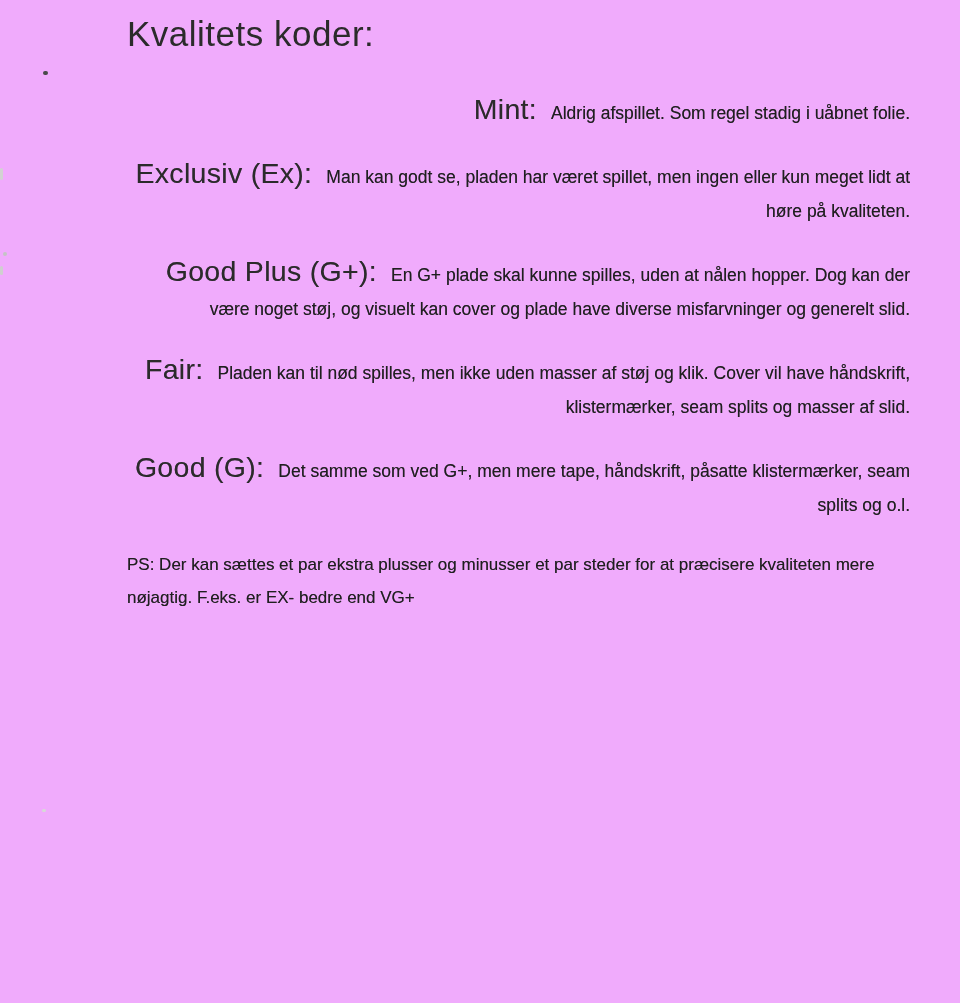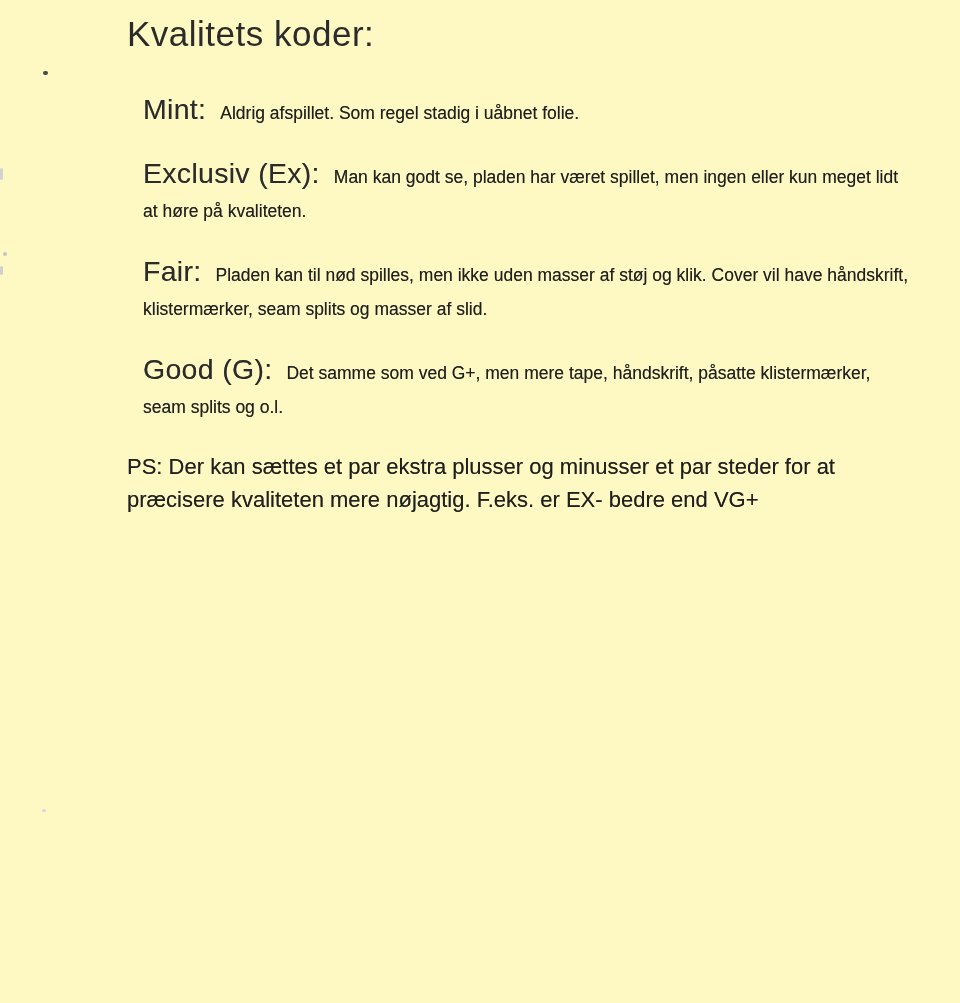--- a/index.html
+++ b/index.html
@@ -4,53 +4,54 @@
 <style>
   html, body {
     margin: 0;
     padding: 0;
     background: #ffffff;
   }
   .page {
     position: relative;
     width: 960px;
     height: 1003px;
-    background: #fef9c3;
+    background: #f0abfc;
     overflow: hidden;
     font-family: "Liberation Sans", "DejaVu Sans", sans-serif;
     color: #242424;
     box-sizing: border-box;
     padding: 12px 50px 0 127px;
   }
   .doc-title {
     font-size: 35px;
     font-weight: 400;
     letter-spacing: 0.5px;
     color: #2b2b2b;
     margin: 0 0 36px 0;
     line-height: 44px;
   }
   p.entry {
-    margin: 0 0 26px 16px;
+    margin: 0 0 26px 0;
     line-height: 34px;
     font-size: 17.5px;
     color: #1f1f1f;
     text-shadow: 0 0 0.4px rgba(20,20,20,0.55);
+    text-align: right;
   }
   p.entry .term {
     font-size: 28.5px;
     letter-spacing: 0.3px;
     color: #2b2b2b;
     margin-right: 14px;
     text-shadow: 0 0 0.4px rgba(20,20,20,0.4);
   }
   p.footnote {
     margin: 4px 0 0 0;
     line-height: 33px;
-    font-size: 22px;
+    font-size: 17px;
     color: #1f1f1f;
     text-shadow: 0 0 0.4px rgba(20,20,20,0.55);
   }
   
   .speck { position: absolute; }
   .speck-1 { left: 43px; top: 71px;  width: 5px; height: 4px; background: #4a4a4a; border-radius: 2px; }
   .speck-2 { left: 0px;  top: 168px; width: 3px; height: 12px; background: #d2d2d2; border-radius: 2px; }
   .speck-3 { left: 3px;  top: 252px; width: 4px; height: 4px; background: #c4c4c4; border-radius: 2px; }
   .speck-4 { left: 0px;  top: 266px; width: 3px; height: 9px; background: #cfcfcf; border-radius: 2px; }
   .speck-5 { left: 42px; top: 809px; width: 4px; height: 3px; background: #d8d8d8; border-radius: 2px; }
@@ -66,20 +67,23 @@
     <span class="term">Mint:</span><span class="def">Aldrig afspillet. Som regel stadig i uåbnet folie.</span>
   </p>
 
 
   <p class="entry">
     <span class="term">Exclusiv (Ex):</span><span class="def">Man kan godt se, pladen har været spillet, men ingen eller kun meget lidt at høre på kvaliteten.</span>
   </p>
 
 
 
+  <p class="entry">
+    <span class="term">Good Plus (G+):</span><span class="def">En G+ plade skal kunne spilles, uden at nålen hopper. Dog kan der være noget støj, og visuelt kan cover og plade have diverse misfarvninger og generelt slid.</span>
+  </p>
 
   <p class="entry">
     <span class="term">Fair:</span><span class="def">Pladen kan til nød spilles, men ikke uden masser af støj og klik. Cover vil have håndskrift, klistermærker, seam splits og masser af slid.</span>
   </p>
 
   <p class="entry">
     <span class="term">Good (G):</span><span class="def">Det samme som ved G+, men mere tape, håndskrift, påsatte klistermærker, seam splits og o.l.</span>
   </p>
 
 

